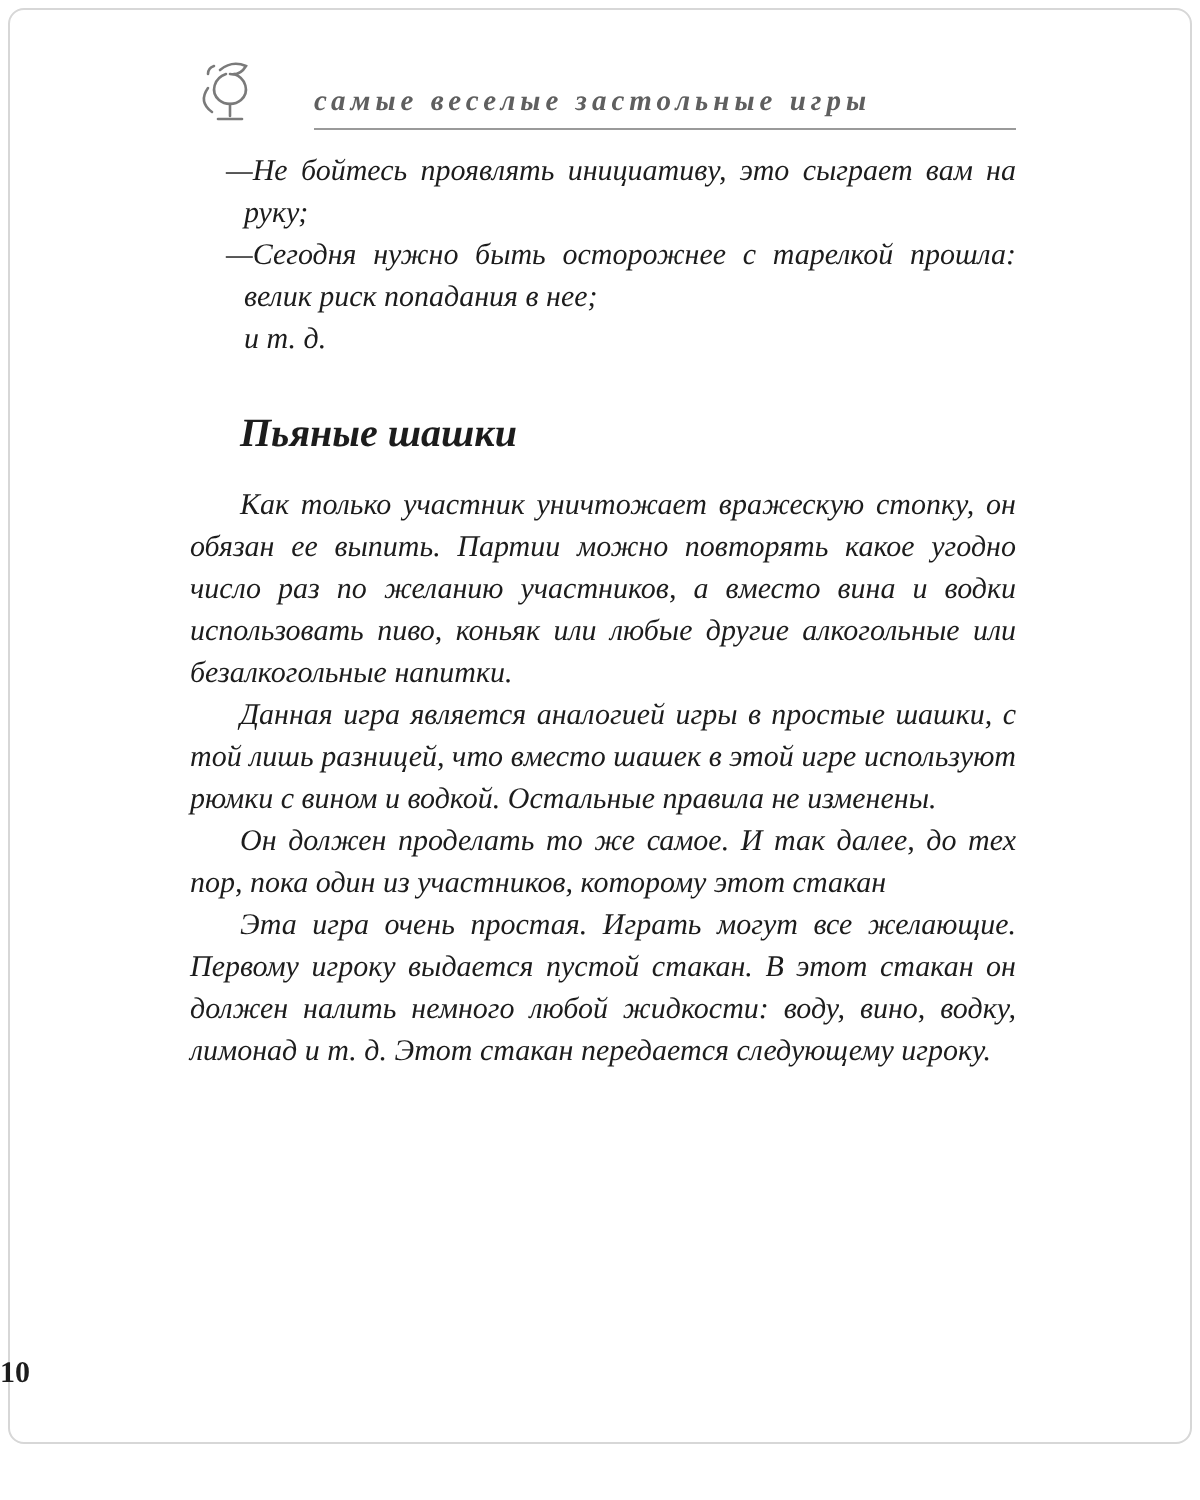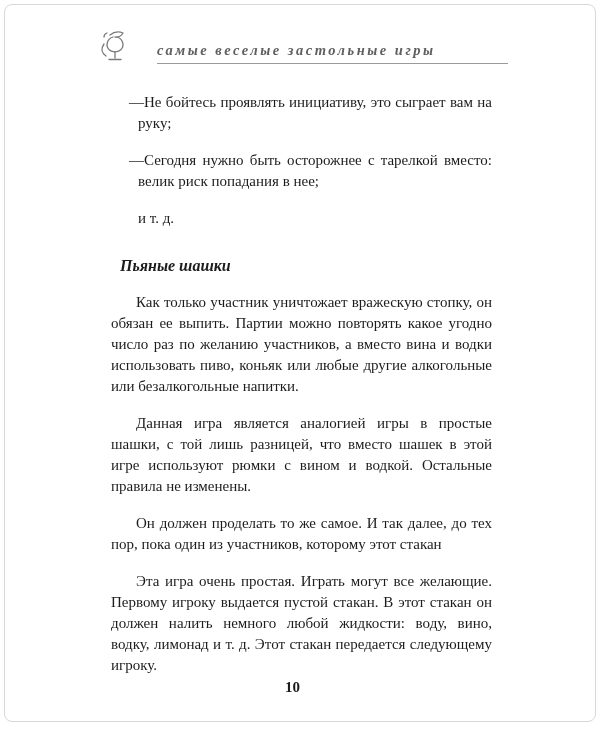--- a/index.html
+++ b/index.html
@@ -47,45 +47,45 @@
   .content {
     position: absolute;
     top: 76px;
     left: 95px;
     right: 92px;
     font-size: 15px;
     line-height: 21px;
     text-align: justify;
     hyphens: auto;
   }
-  .content p { margin: 16px; }
+  .content p { margin: 0; font-style: italic; }
   .dash {
     padding-left: 27px;
     text-indent: -9px;
   }
   .cont {
     padding-left: 27px;
   }
   .para {
     text-indent: 25px;
   }
   .heading {
     margin: 26px 0 15px 0;
     padding-left: 25px;
-    font-size: 16px;
+    font-size: 20px;
     font-weight: 700;
     font-style: italic;
     text-align: left;
   }
   .footer {
     position: absolute;
     left: 0;
     right: 15px;
     bottom: 30px;
-    text-align: center;
+    text-align: left;
   }
   .pagenum {
     font-size: 15px;
     font-weight: 700;
     color: #1c1c1c;
   }
 </style>
 </head>
 <body>
 
@@ -105,21 +105,21 @@
         </g>
       </svg>
     </span>
     <div class="title-wrap">
       <div class="title">самые веселые застольные игры</div>
     </div>
   </header>
 
   <main class="content">
     <p class="dash">—Не бойтесь проявлять инициативу, это сыграет вам на руку;</p>
-    <p class="dash">—Сегодня нужно быть осторожнее с тарелкой вместо: велик риск попадания в нее;</p>
+    <p class="dash">—Сегодня нужно быть осторожнее с тарелкой прошла: велик риск попадания в нее;</p>
     <p class="cont">и т. д.</p>
 
 
     <h2 class="heading">Пьяные шашки</h2>
     <p class="para">Как только участник уничтожает вражескую стопку, он обязан ее выпить. Партии можно повторять какое угодно число раз по желанию участников, а вместо вина и водки использовать пиво, коньяк или любые другие алкогольные или безалкогольные напитки.</p>
     <p class="para">Данная игра является аналогией игры в простые шашки, с той лишь разницей, что вместо шашек в этой игре используют рюмки с вином и водкой. Остальные правила не изменены.</p>
 
     <p class="para">Он должен проделать то же самое. И так далее, до тех пор, пока один из участников, которому этот стакан</p>
     <p class="para">Эта игра очень простая. Играть могут все желающие. Первому игроку выдается пустой стакан. В этот стакан он должен налить немного любой жидкости: воду, вино, водку, лимонад и т. д. Этот стакан передается следующему игроку.</p>
   </main>

